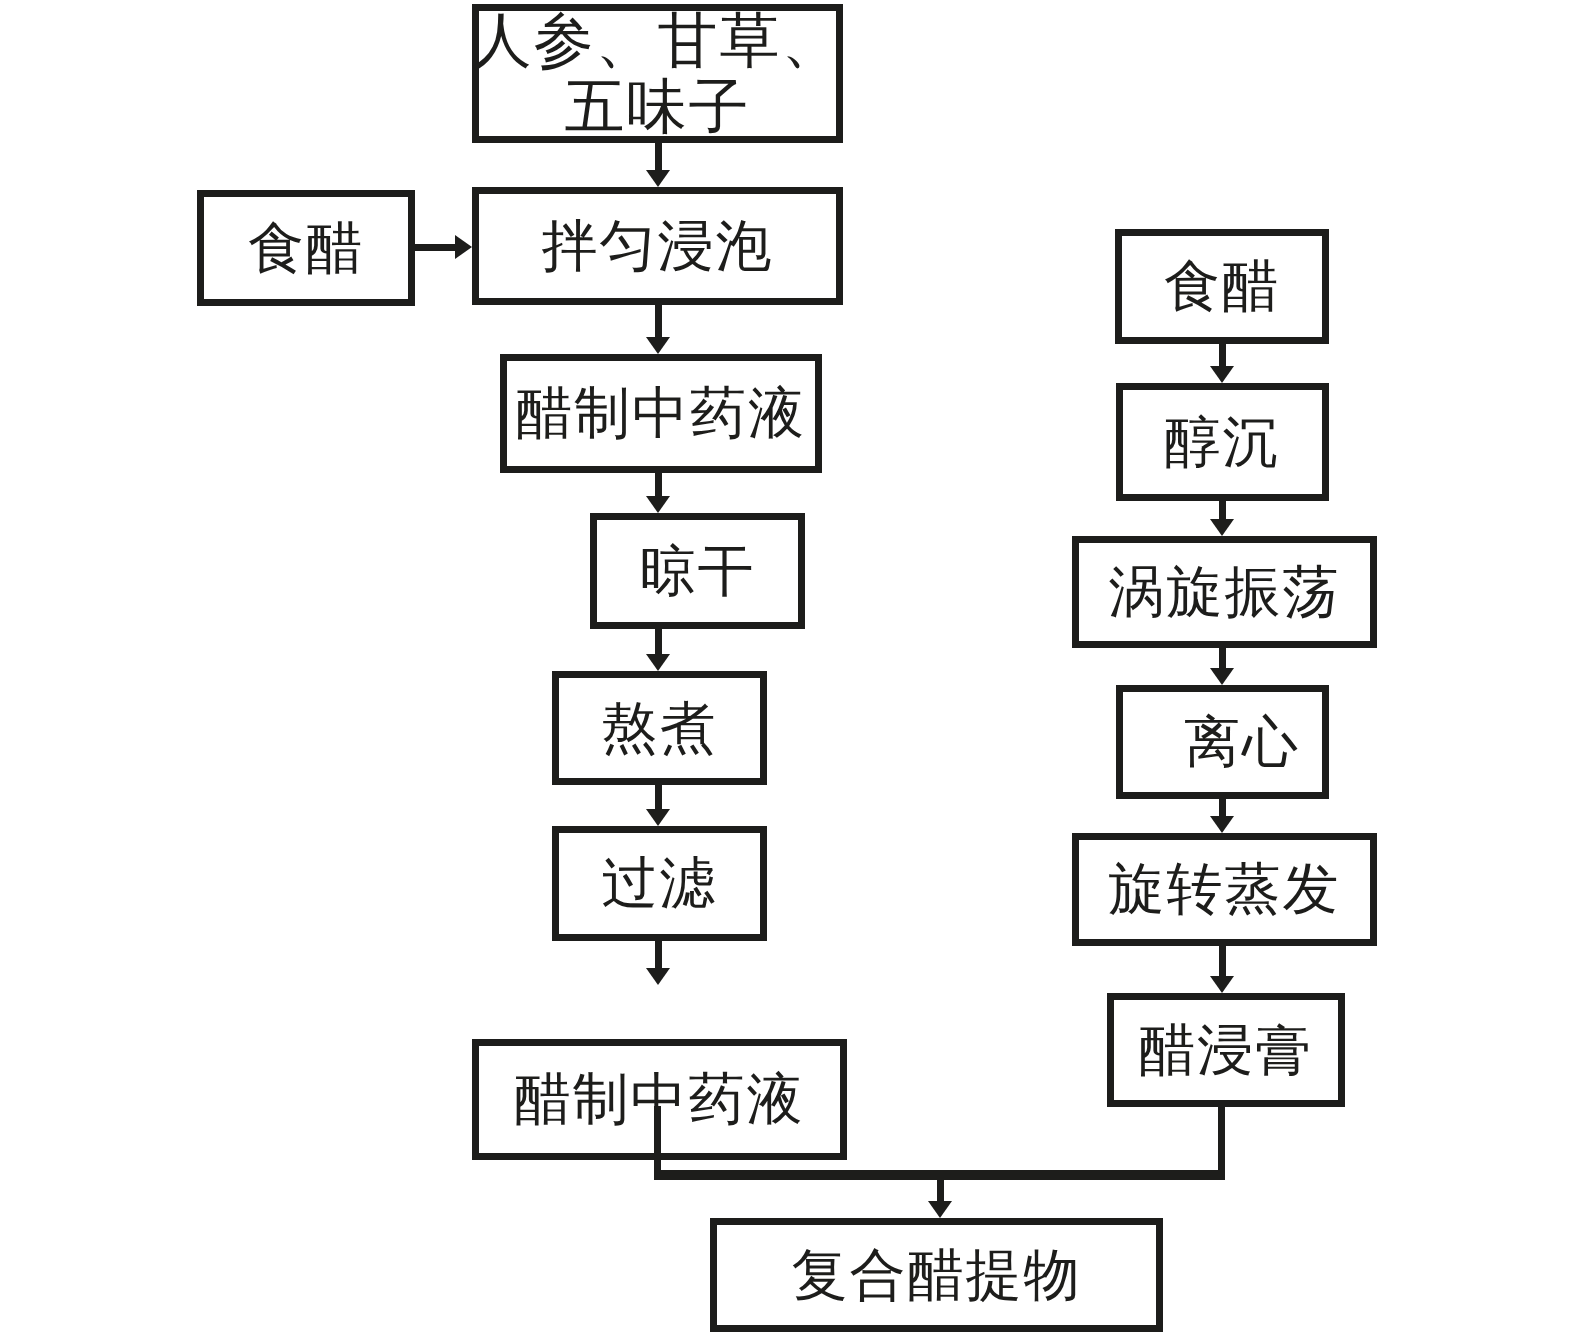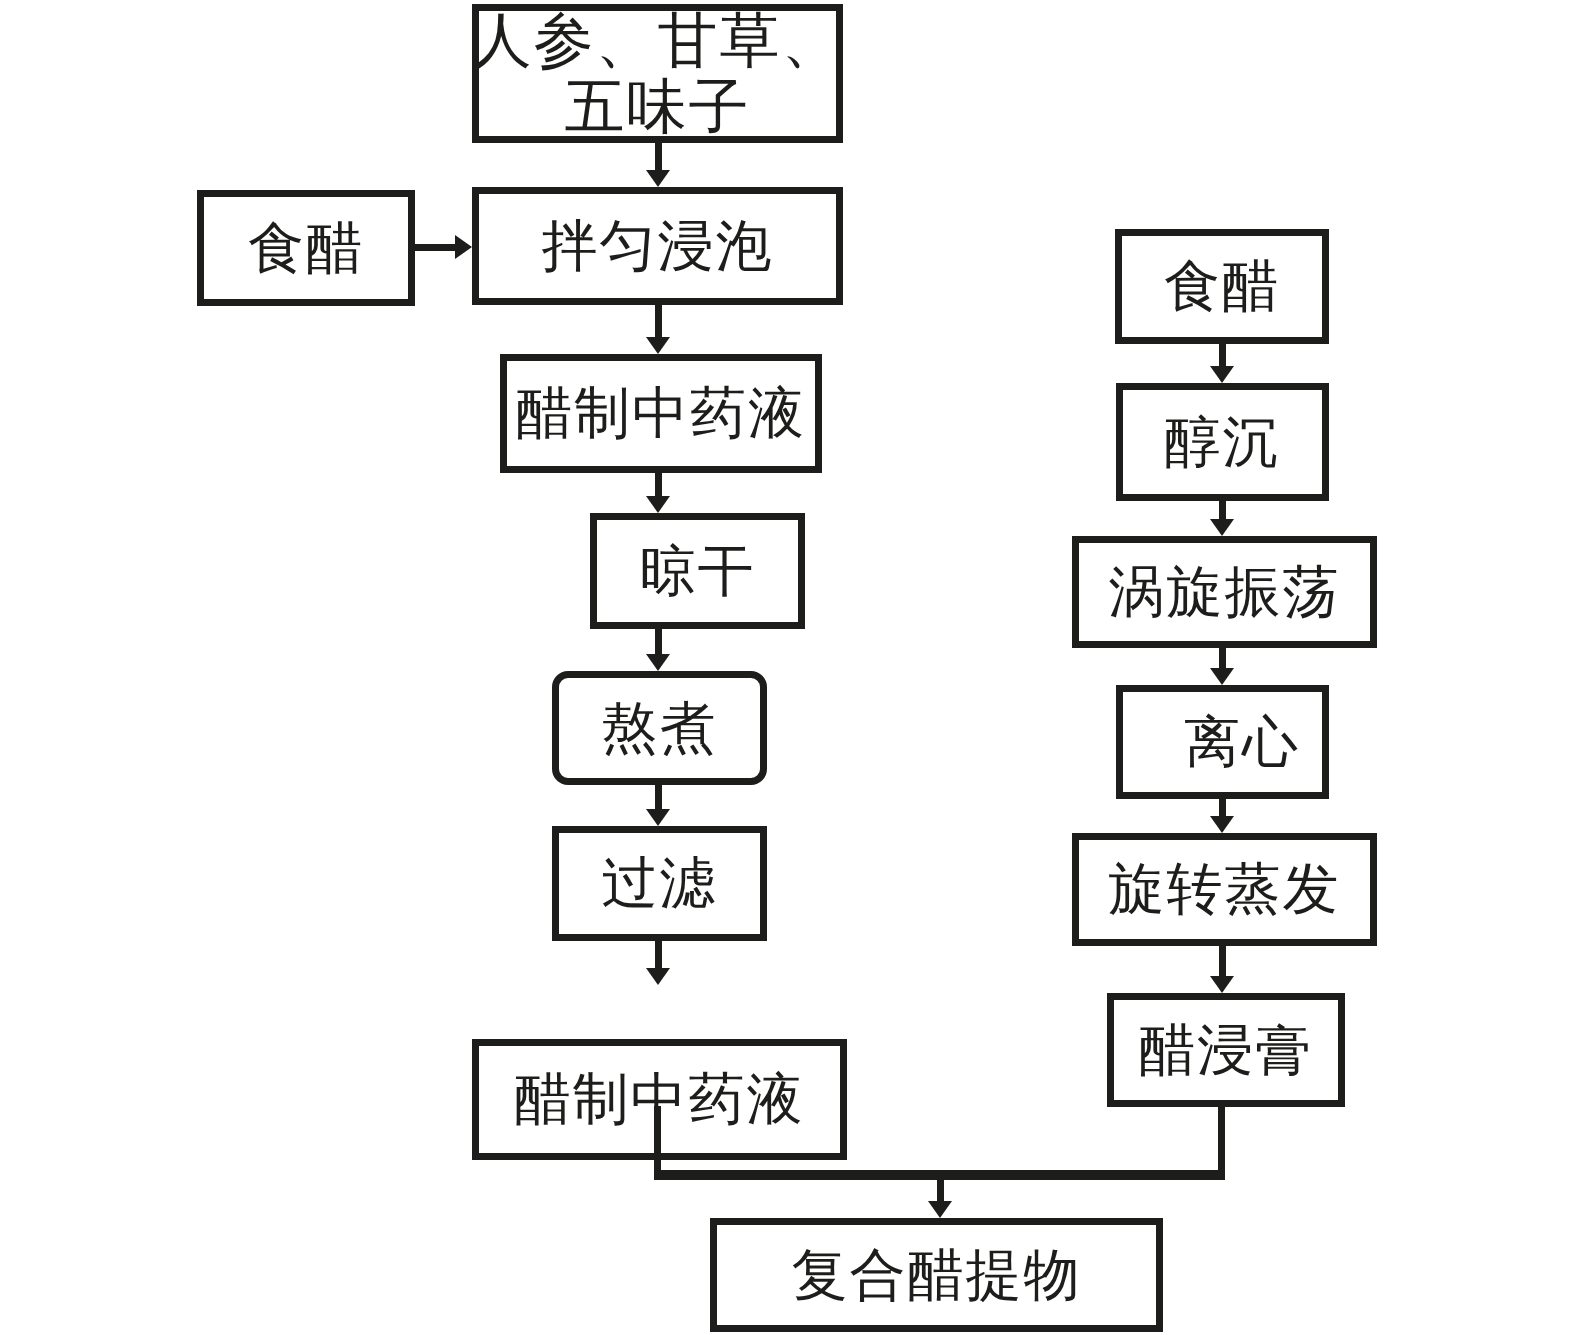--- a/index.html
+++ b/index.html
@@ -82,21 +82,21 @@
   </div>
 
   <div class="node" style="left:500px; top:354px; width:322px; height:119px;">
     <span>醋制中药液</span>
   </div>
 
   <div class="node" style="left:552px; top:513px; width:215px; height:116px;margin-left:38px;">
     <span>晾干</span>
   </div>
 
-  <div class="node" style="left:552px; top:671px; width:215px; height:114px;border-radius:16px;">
+  <div class="node" style="left:552px; top:671px; width:215px; height:114px;">
     <span>熬煮</span>
   </div>
 
   <div class="node" style="left:552px; top:826px; width:215px; height:115px;">
     <span>过滤</span>
   </div>
 
   <div class="node" style="left:472px; top:1039px; width:375px; height:121px;">
     <span>醋制中药液</span>
   </div>

